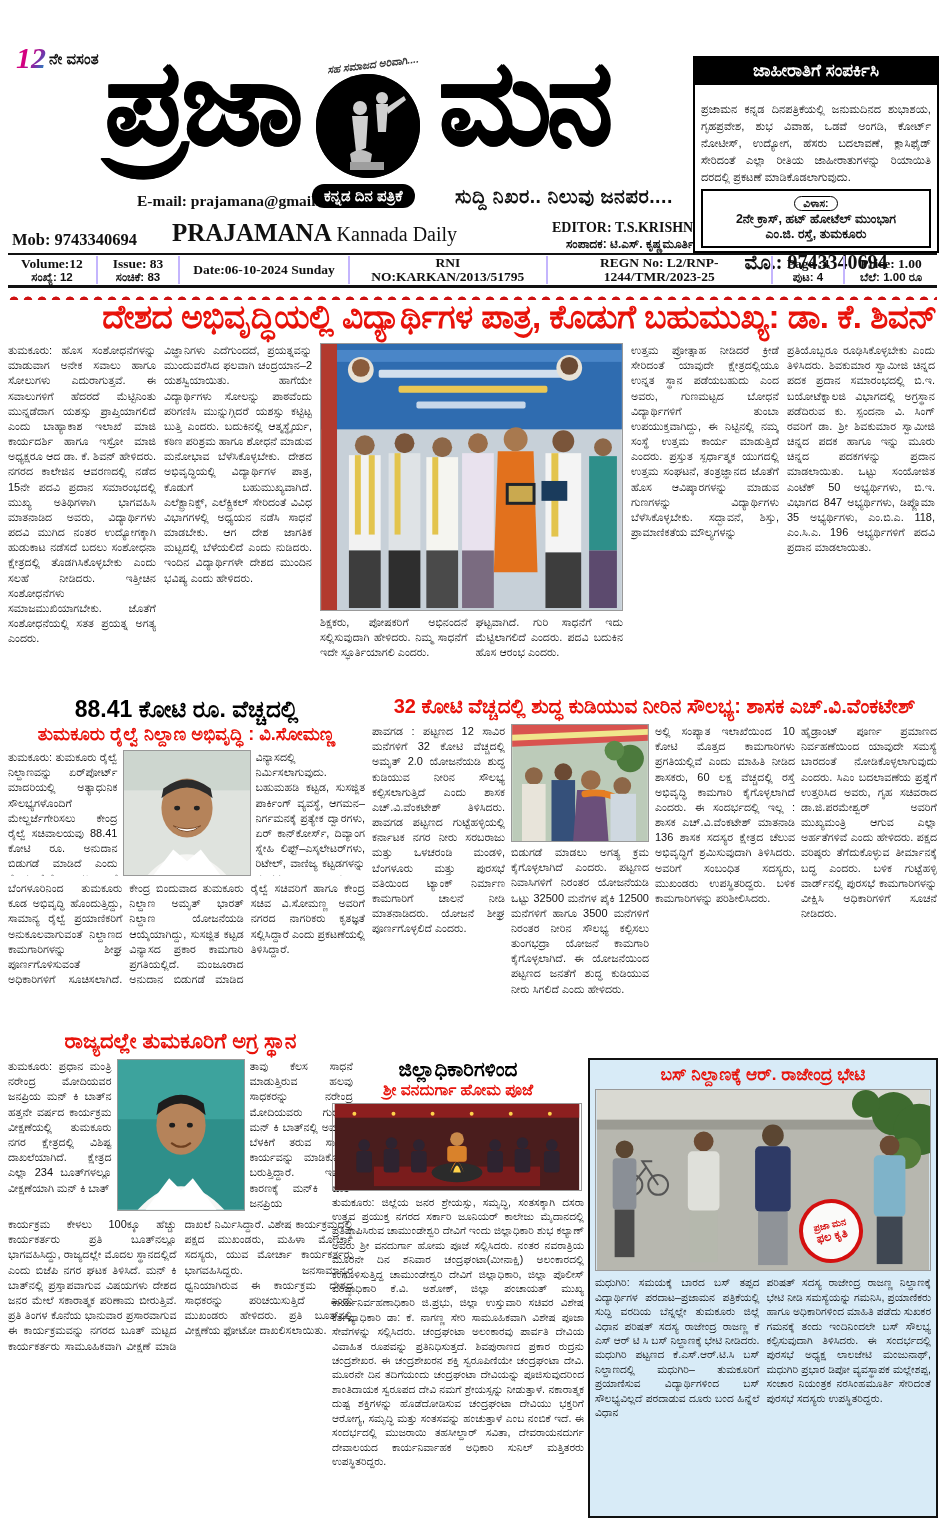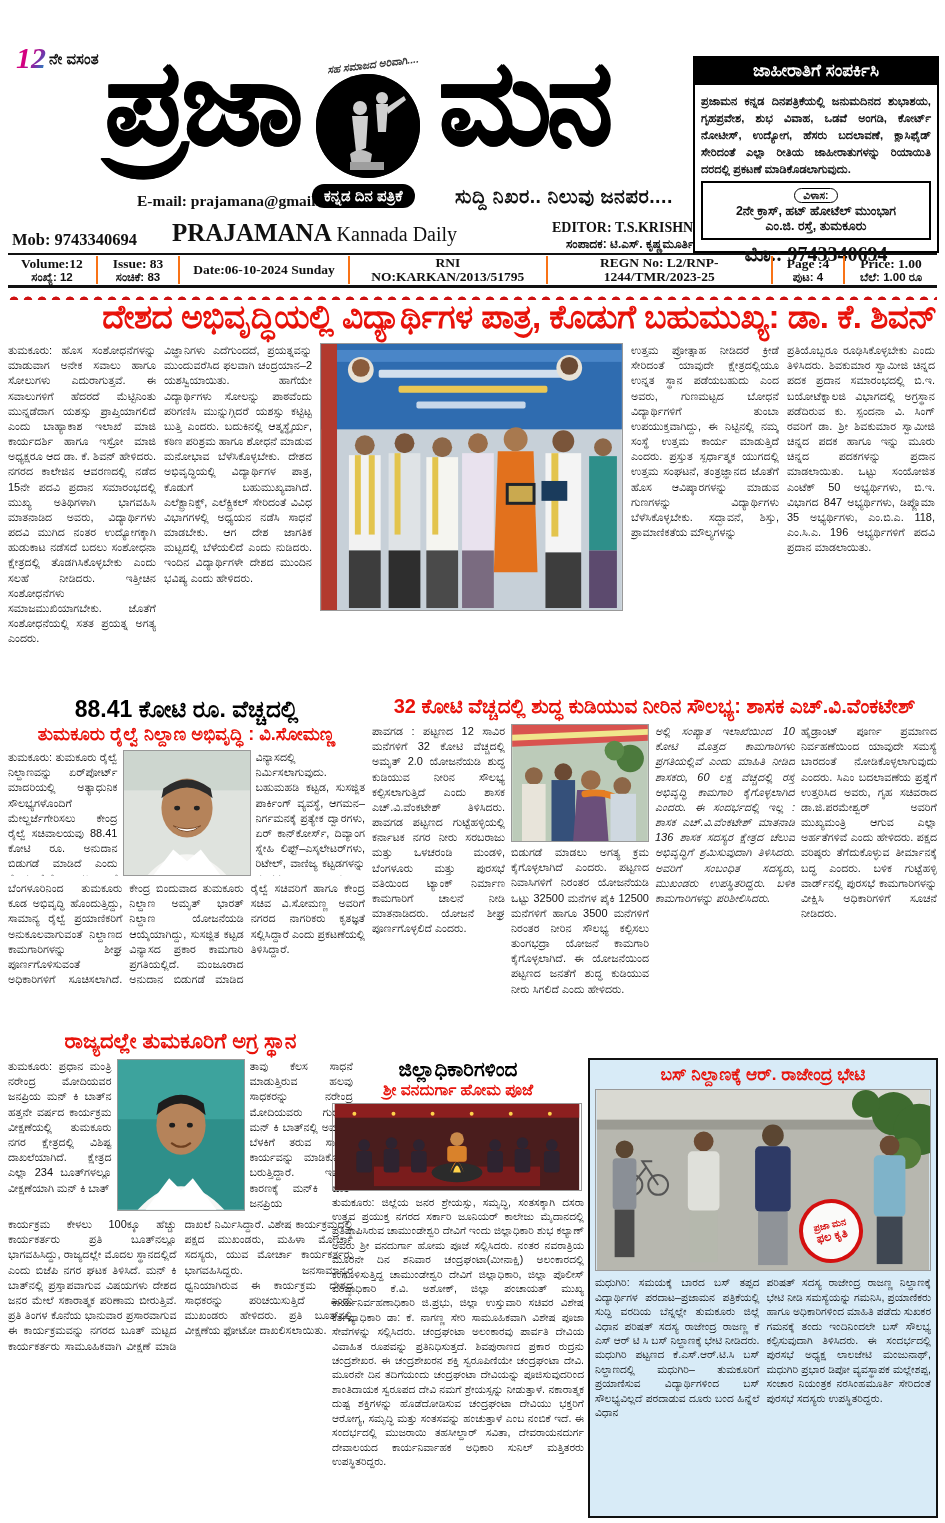--- a/index.html
+++ b/index.html
@@ -27,30 +27,30 @@
   .slogan{left:455px;top:185px;font-weight:900;font-size:19.5px;letter-spacing:.5px;}
   .mob-line{left:12px;top:230px;font-family:"Liberation Serif",serif;font-weight:800;font-size:16.5px;}
   .name-en{left:172px;top:219px;font-family:"Liberation Serif",serif;font-weight:900;font-size:25px;}
   .name-en small{font-weight:400;font-size:20px;}
   .editor-en{left:552px;top:220px;font-family:"Liberation Serif",serif;font-weight:800;font-size:14px;}
   .editor-kn{left:566px;top:237px;font-weight:800;font-size:12px;}
 
   
   .ad-box{left:693px;top:56px;width:246px;height:197px;border:2px solid #000;background:#fff;}
   .ad-box .hd{background:#000;color:#fff;text-align:center;font-weight:900;font-size:17px;padding:3px 0 4px;}
-  .ad-box .bd{padding:8px 6px 2px;font-size:11.3px;font-weight:700;line-height:1.5;text-align:justify;}
+  .ad-box .bd{padding:16px 6px 2px;font-size:11.3px;font-weight:400;line-height:1.5;text-align:justify;}
   .ad-box .addr{border:2px solid #000;margin:1px 6px;padding:2px 4px 4px;text-align:center;position:relative;}
   .ad-box .addr .lbl{display:inline-block;border:1px solid #000;border-radius:9px;padding:0 8px;font-size:10.5px;font-weight:800;margin-bottom:1px;}
   .ad-box .addr .l1{font-weight:800;font-size:12.5px;}
   .ad-box .phone{text-align:center;font-family:"Liberation Serif",serif;font-weight:900;font-size:20px;padding-top:2px;}
 
   
   .infobar{left:8px;top:253px;width:929px;height:35px;border-top:2px solid #111;border-bottom:3px solid #111;
     display:flex;align-items:center;font-family:"Liberation Serif",serif;}
-  .infobar .cell{padding:1px 8px;border-right:2px solid #f97316;text-align:center;display:flex;flex-direction:column;justify-content:center;height:28px;}
+  .infobar .cell{padding:1px 8px;border-right:2px solid #c4b5fd;text-align:center;display:flex;flex-direction:column;justify-content:center;height:28px;}
   .infobar .cell:last-child{border-right:none;}
   .infobar .en{font-weight:800;font-size:13.5px;line-height:1.05;}
   .infobar .kn{font-family:Liberation Sans, sans-serif;font-weight:700;font-size:11.5px;line-height:1.1;}
   .infobar .single{justify-content:center;font-weight:800;font-size:14.5px;}
 
   .scallops{left:8px;top:291px;width:929px;height:9px;
     background-image:radial-gradient(circle at 6px 10px,#cf1212 4.2px,transparent 4.8px);
     background-size:14px 10px;background-repeat:repeat-x;}
 
   
@@ -75,21 +75,21 @@
   .rail-wrap .h-red{font-size:18px;line-height:1.15;margin-top:2px;}
   .rail-row{display:flex;gap:5px;margin-top:5px;}
   .rail-row .c{flex:1;overflow:hidden;height:126px;}
   .rail-bottom{margin-top:5px;column-count:3;column-gap:7px;height:142px;overflow:hidden;}
 
   .water-wrap{left:372px;top:695px;width:565px;height:360px;overflow:hidden;}
   .water-wrap .h-red{font-size:20px;line-height:1.15;}
   .water-cols{display:flex;gap:6px;margin-top:6px;}
   .water-cols .c1{flex:0 0 133px;overflow:hidden;height:322px;}
   .water-cols .c2{flex:0 0 138px;display:flex;flex-direction:column;gap:3px;height:322px;overflow:hidden;}
-  .water-cols .c3{flex:0 0 140px;overflow:hidden;height:322px;font-style:italic;}
+  .water-cols .c3{flex:0 0 140px;overflow:hidden;height:322px;}
   .water-cols .c4{flex:0 0 136px;overflow:hidden;height:322px;}
 
   .mkb-wrap{left:8px;top:1026px;width:345px;height:489px;overflow:hidden;}
   .mkb-wrap .h-black{font-size:27px;line-height:1.05;}
   .mkb-wrap .h-red{font-size:21px;line-height:1.15;margin-top:3px;}
   .mkb-row{display:flex;gap:5px;margin-top:6px;}
   .mkb-row .c{flex:1;overflow:hidden;height:152px;}
   .mkb-bottom{margin-top:6px;column-count:2;column-gap:8px;height:262px;overflow:hidden;}
 
   .homa-wrap{left:332px;top:1058px;width:252px;height:462px;overflow:hidden;}
@@ -235,20 +235,24 @@
           <circle cx="244" cy="98" r="11" fill="#7a553a"></circle>
             <rect x="226" y="110" width="36" height="100" fill="#f4f4f4"></rect>
             <rect x="232" y="110" width="7" height="84" fill="#e3c44d"></rect>
             <rect x="222" y="138" width="26" height="20" fill="#1a3b5c"></rect>
             <rect x="226" y="210" width="36" height="56" fill="#3d3d3d"></rect>
           <circle cx="284" cy="104" r="9" fill="#8d6748"></circle>
             <rect x="270" y="113" width="28" height="95" fill="#2e8f8a"></rect>
             <rect x="270" y="208" width="28" height="58" fill="#5c4a6e"></rect>
         </g>
       </svg>
+      <div class="caps btxt">
+        <div>ಶಿಕ್ಷಕರು, ಪೋಷಕರಿಗೆ ಅಭಿನಂದನೆ ಸಲ್ಲಿಸುವುದಾಗಿ ಹೇಳಿದರು. ನಿಮ್ಮ ಸಾಧನೆಗೆ ಇದೇ ಸ್ಫೂರ್ತಿಯಾಗಲಿ ಎಂದರು.</div>
+        <div>ಘಟ್ಟವಾಗಿದೆ. ಗುರಿ ಸಾಧನೆಗೆ ಇದು ಮೆಟ್ಟಿಲಾಗಲಿದೆ ಎಂದರು. ಪದವಿ ಬದುಕಿನ ಹೊಸ ಆರಂಭ ಎಂದರು.</div>
+      </div>
     </div>
     <div class="lead-col btxt">ಉತ್ತಮ ಪ್ರೋತ್ಸಾಹ ನೀಡಿದರೆ ಕ್ರೀಡೆ ಸೇರಿದಂತೆ ಯಾವುದೇ ಕ್ಷೇತ್ರದಲ್ಲಿಯೂ ಉನ್ನತ ಸ್ಥಾನ ಪಡೆಯಬಹುದು ಎಂದ ಅವರು, ಗುಣಮಟ್ಟದ ಬೋಧನೆ ವಿದ್ಯಾರ್ಥಿಗಳಿಗೆ ತುಂಬಾ ಉಪಯುಕ್ತವಾಗಿದ್ದು, ಈ ನಿಟ್ಟಿನಲ್ಲಿ ನಮ್ಮ ಸಂಸ್ಥೆ ಉತ್ತಮ ಕಾರ್ಯ ಮಾಡುತ್ತಿದೆ ಎಂದರು. ಪ್ರಸ್ತುತ ಸ್ಪರ್ಧಾತ್ಮಕ ಯುಗದಲ್ಲಿ ಉತ್ತಮ ಸಂಘಟನೆ, ತಂತ್ರಜ್ಞಾನದ ಜೊತೆಗೆ ಹೊಸ ಆವಿಷ್ಕಾರಗಳನ್ನು ಮಾಡುವ ಗುಣಗಳನ್ನು ವಿದ್ಯಾರ್ಥಿಗಳು ಬೆಳೆಸಿಕೊಳ್ಳಬೇಕು. ಸದ್ಭಾವನೆ, ಶಿಸ್ತು, ಪ್ರಾಮಾಣಿಕತೆಯ ಮೌಲ್ಯಗಳನ್ನು</div>
     <div class="lead-col btxt">ಪ್ರತಿಯೊಬ್ಬರೂ ರೂಢಿಸಿಕೊಳ್ಳಬೇಕು ಎಂದು ತಿಳಿಸಿದರು. ಶಿವಕುಮಾರ ಸ್ವಾಮೀಜಿ ಚಿನ್ನದ ಪದಕ ಪ್ರದಾನ ಸಮಾರಂಭದಲ್ಲಿ ಬಿ.ಇ. ಬಯೋಟೆಕ್ನಾಲಜಿ ವಿಭಾಗದಲ್ಲಿ ಅಗ್ರಸ್ಥಾನ ಪಡೆದಿರುವ ಕು. ಸ್ಪಂದನಾ ವಿ. ಸಿಂಗ್ ರವರಿಗೆ ಡಾ. ಶ್ರೀ ಶಿವಕುಮಾರ ಸ್ವಾಮೀಜಿ ಚಿನ್ನದ ಪದಕ ಹಾಗೂ ಇನ್ನು ಮೂರು ಚಿನ್ನದ ಪದಕಗಳನ್ನು ಪ್ರದಾನ ಮಾಡಲಾಯಿತು. ಒಟ್ಟು ಸಂಯೋಜಿತ ಎಂಟೆಕ್ 50 ಅಭ್ಯರ್ಥಿಗಳು, ಬಿ.ಇ. ವಿಭಾಗದ 847 ಅಭ್ಯರ್ಥಿಗಳು, ಡಿಪ್ಲೊಮಾ 35 ಅಭ್ಯರ್ಥಿಗಳು, ಎಂ.ಬಿ.ಎ. 118, ಎಂ.ಸಿ.ಎ. 196 ಅಭ್ಯರ್ಥಿಗಳಿಗೆ ಪದವಿ ಪ್ರದಾನ ಮಾಡಲಾಯಿತು.</div>
   </div>
 
   <div class="abs rail-wrap">
     <div class="h-black">88.41 ಕೋಟಿ ರೂ. ವೆಚ್ಚದಲ್ಲಿ</div>
     <div class="h-red">ತುಮಕೂರು ರೈಲ್ವೆ ನಿಲ್ದಾಣ ಅಭಿವೃದ್ಧಿ : ವಿ.ಸೋಮಣ್ಣ</div>
     <div class="rail-row">
       <div class="c btxt">ತುಮಕೂರು: ತುಮಕೂರು ರೈಲ್ವೆ ನಿಲ್ದಾಣವನ್ನು ಏರ್‌ಪೋರ್ಟ್ ಮಾದರಿಯಲ್ಲಿ ಅತ್ಯಾಧುನಿಕ ಸೌಲಭ್ಯಗಳೊಂದಿಗೆ ಮೇಲ್ದರ್ಜೆಗೇರಿಸಲು ಕೇಂದ್ರ ರೈಲ್ವೆ ಸಚಿವಾಲಯವು 88.41 ಕೋಟಿ ರೂ. ಅನುದಾನ ಬಿಡುಗಡೆ ಮಾಡಿದೆ ಎಂದು ಕೇಂದ್ರ ರೈಲ್ವೆ ಜಲಶಕ್ತಿ ಖಾತೆ ರಾಜ್ಯ ಸಚಿವರ ಕಚೇರಿ</div>

